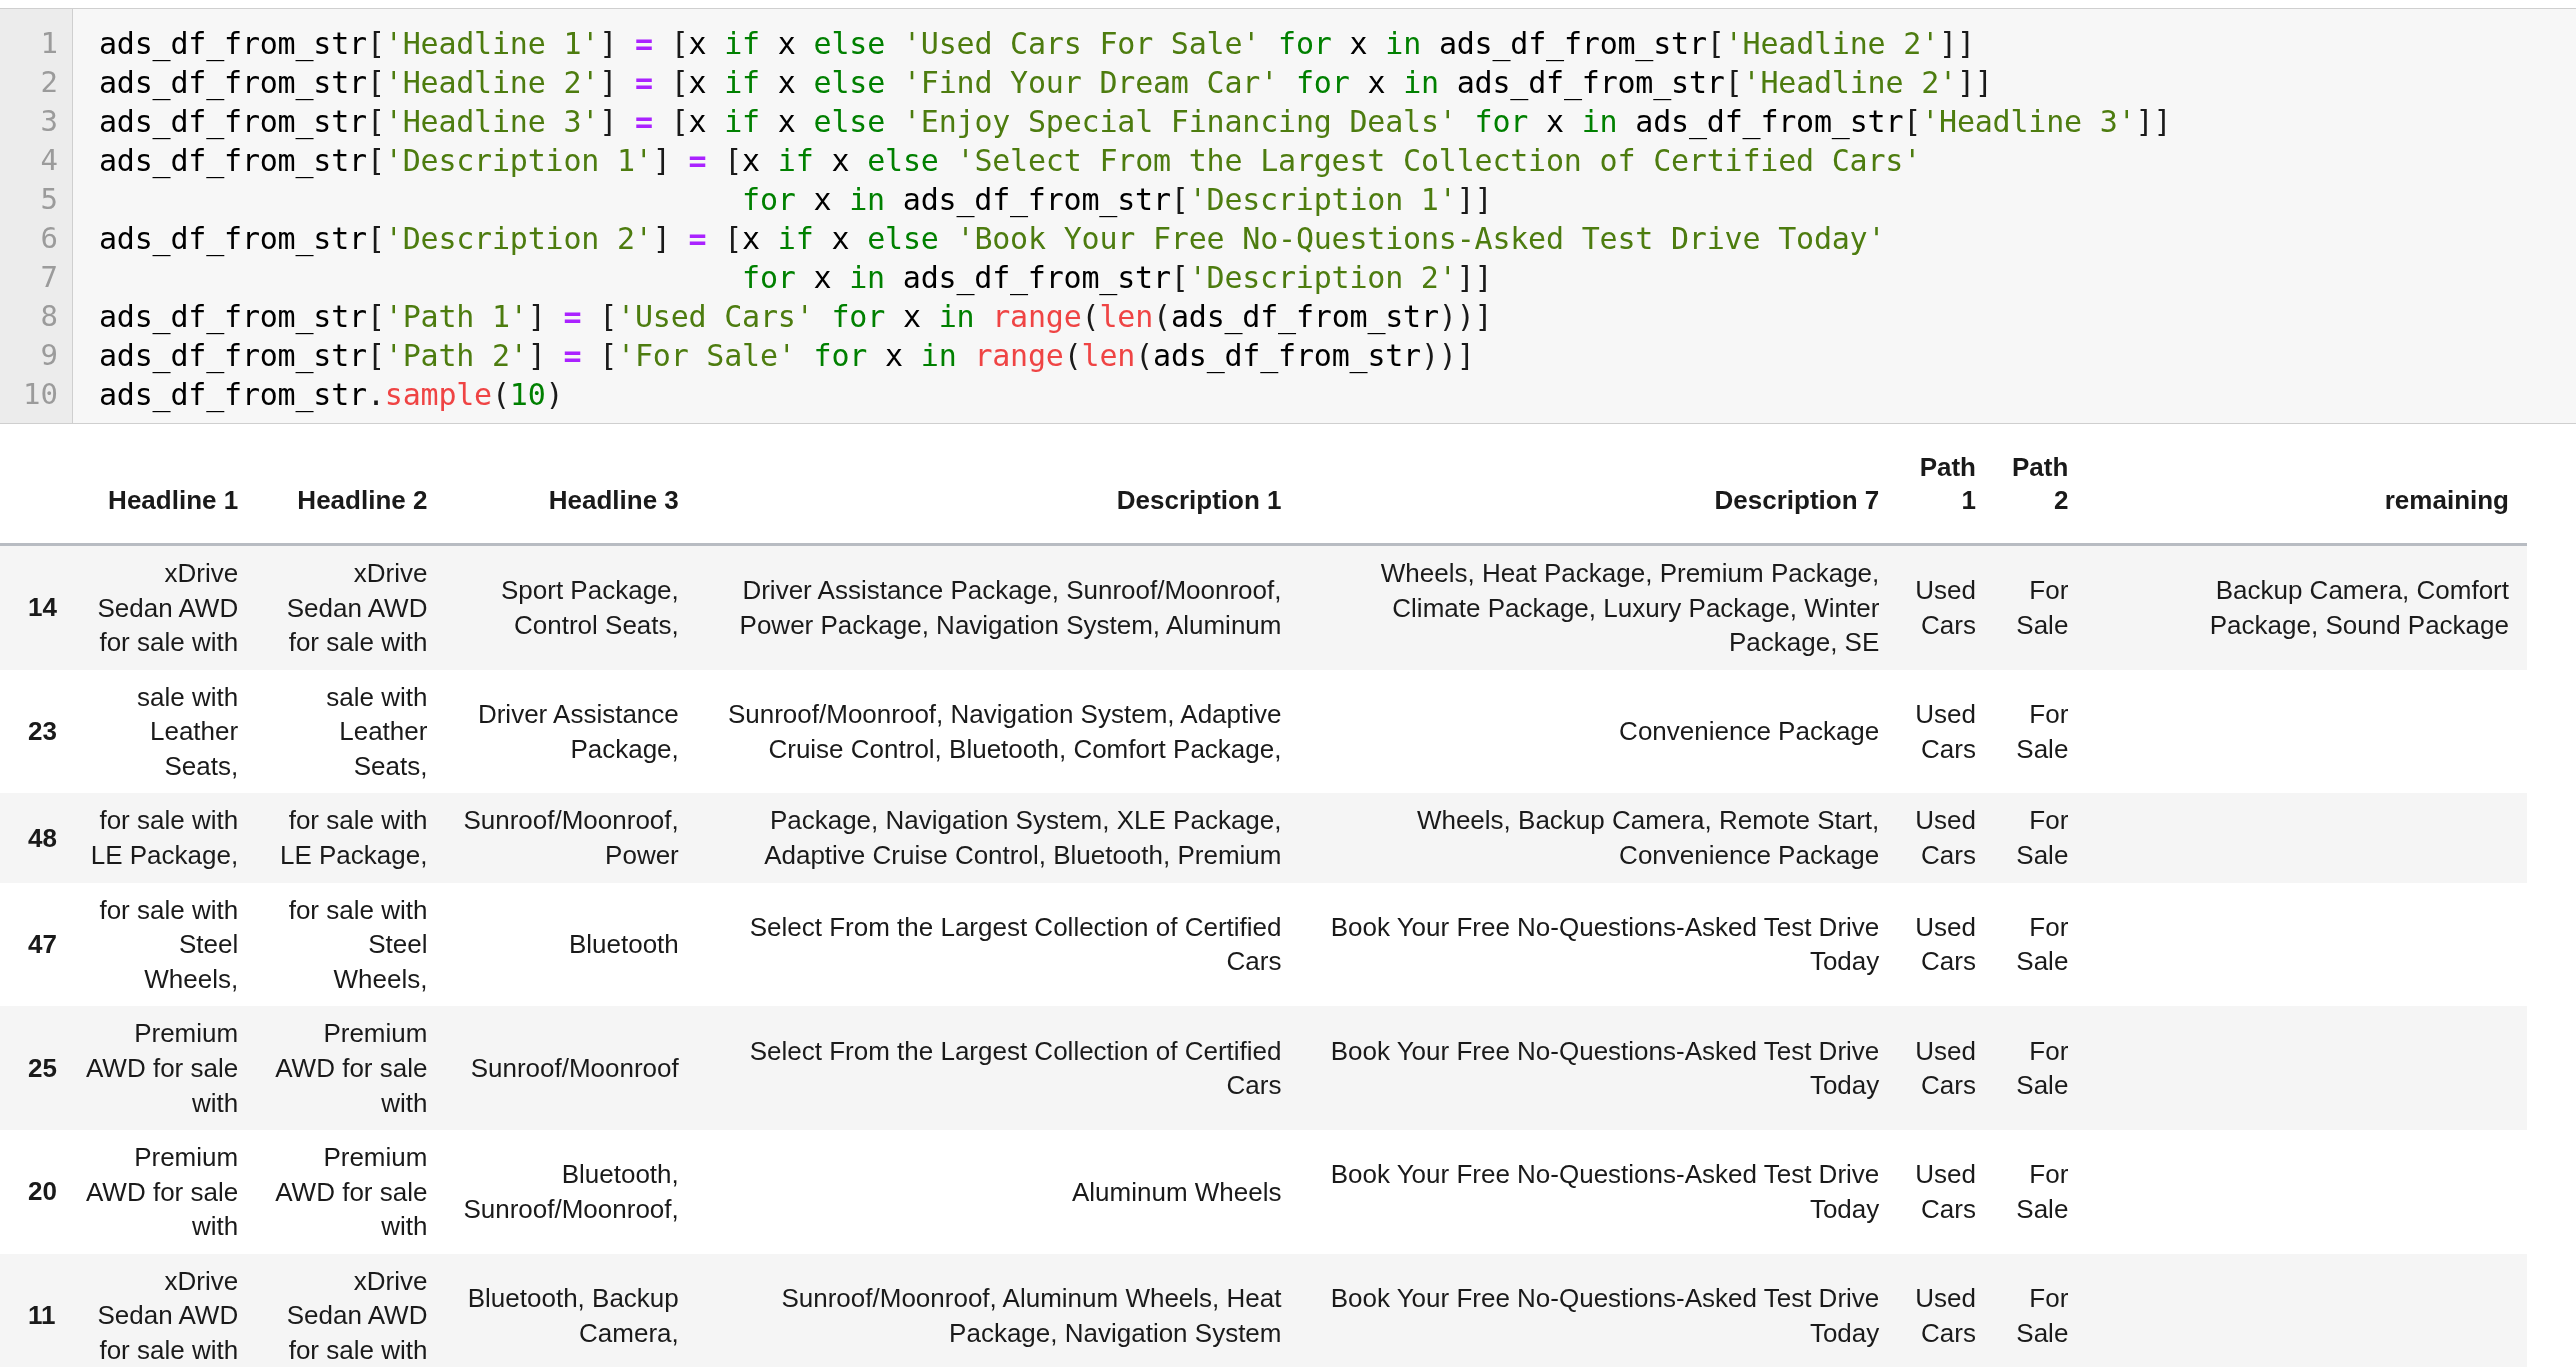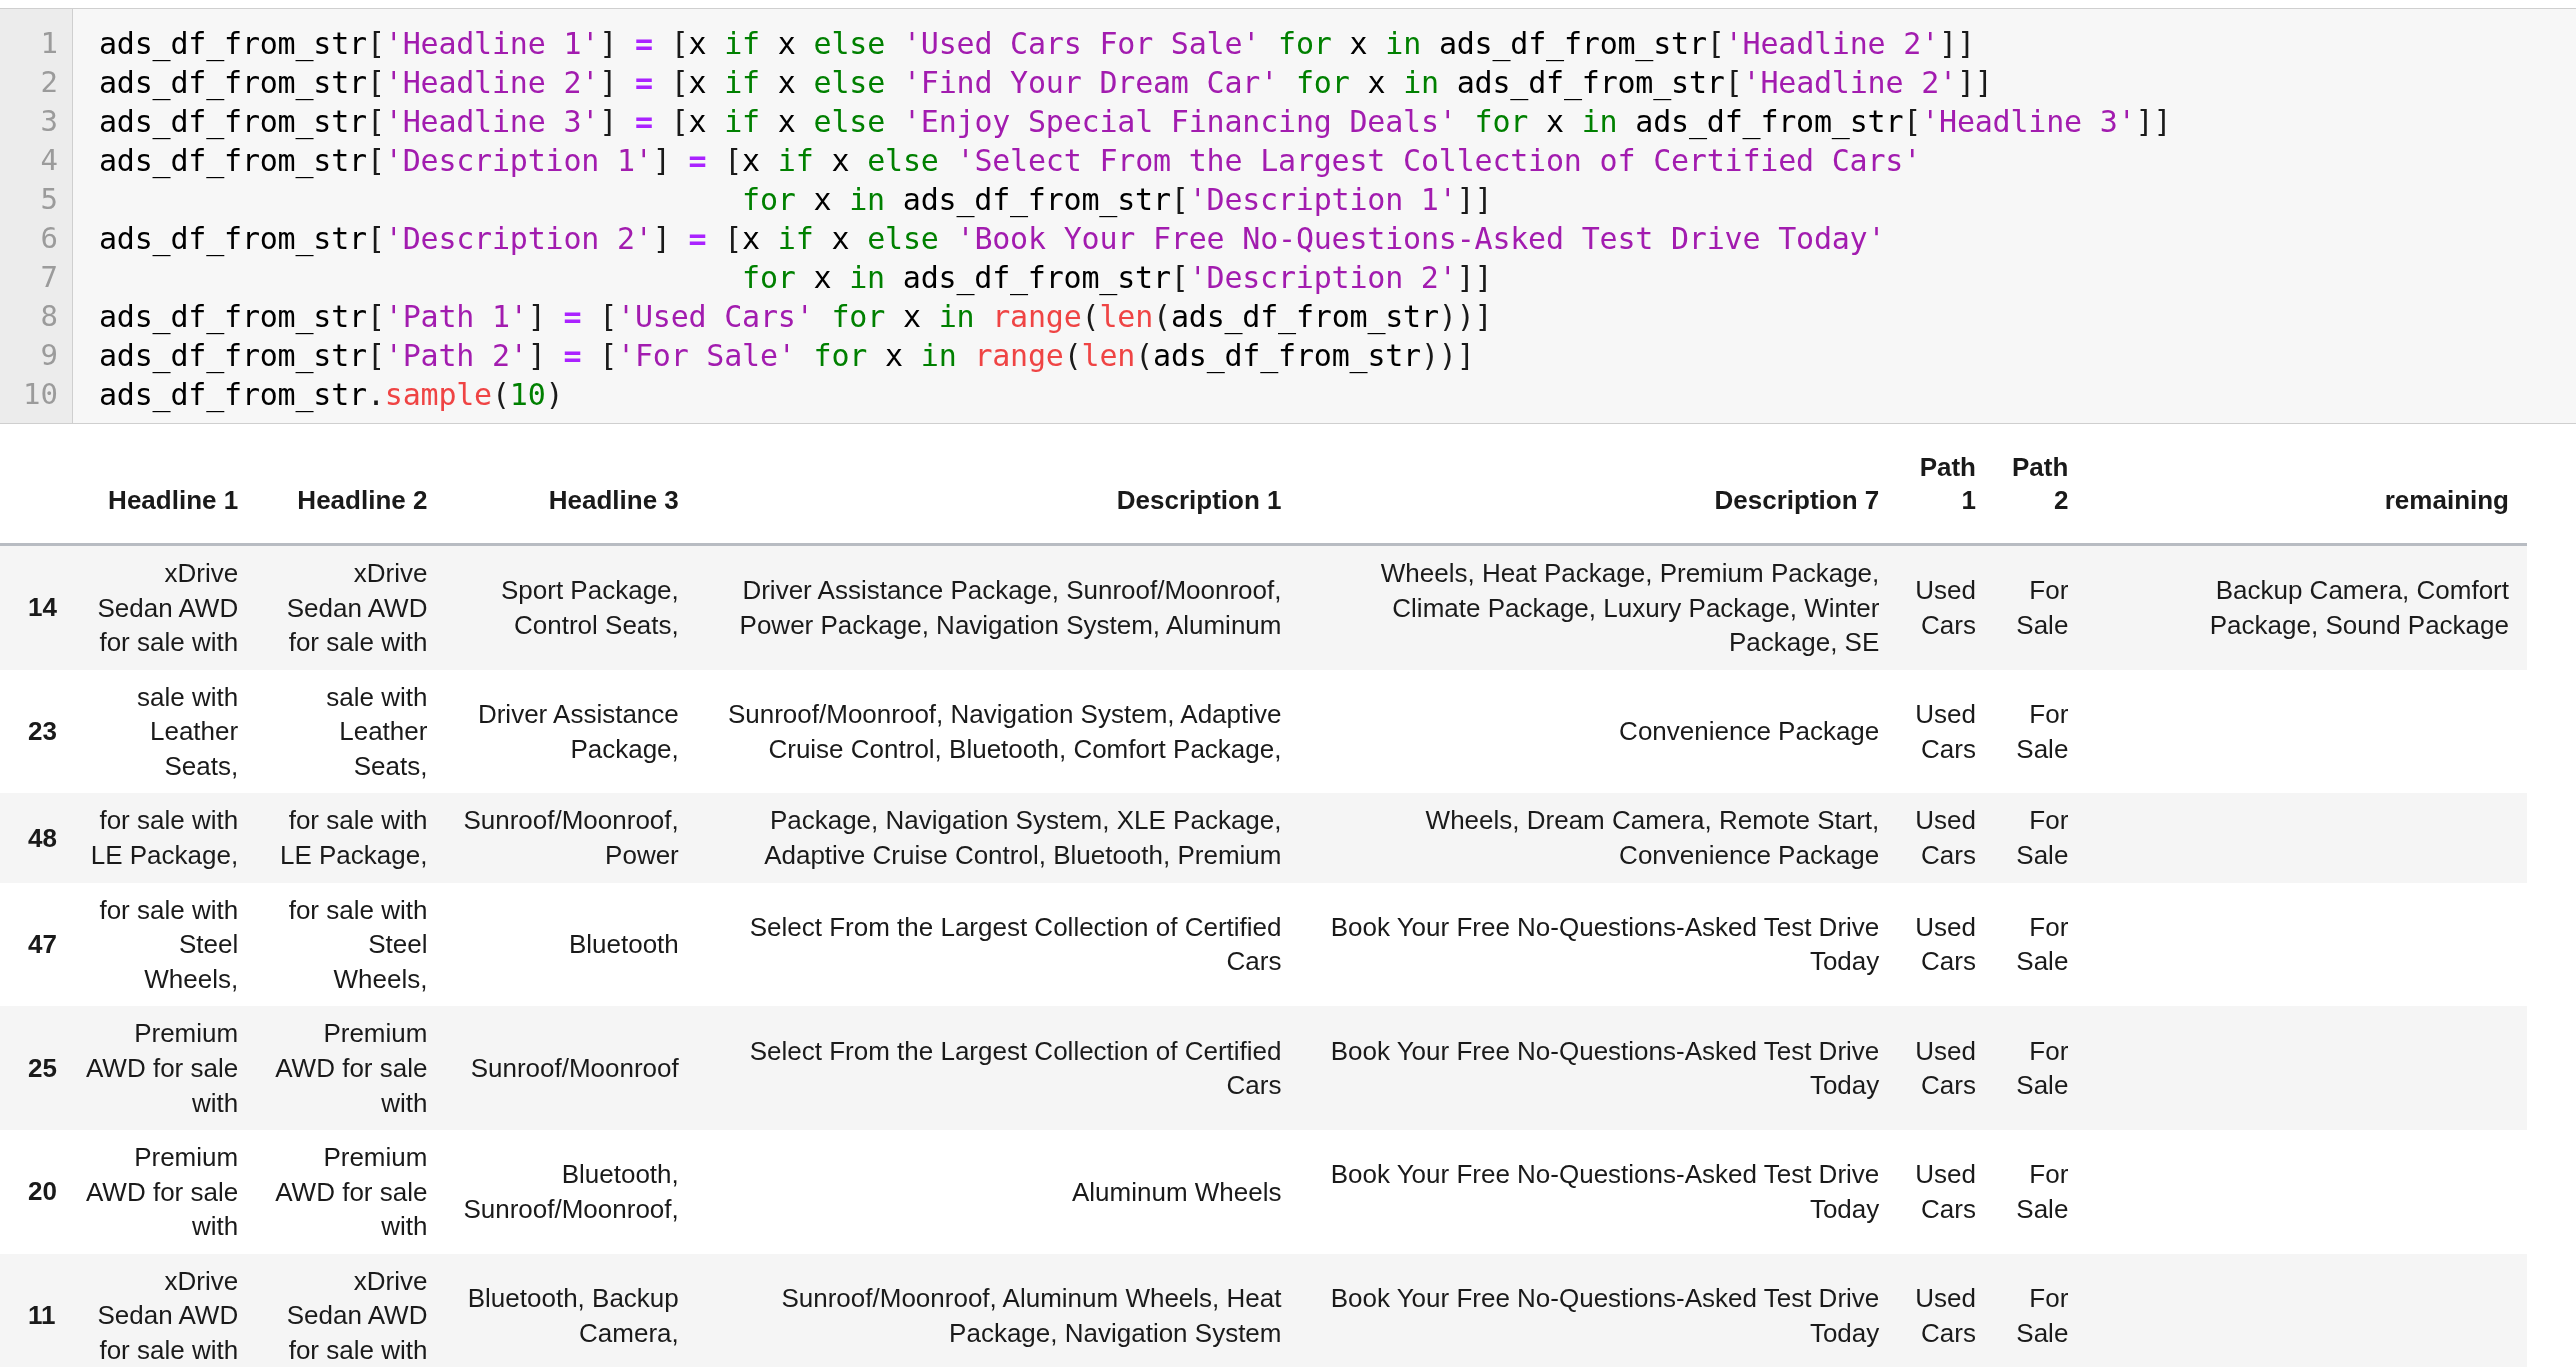--- a/index.html
+++ b/index.html
@@ -47,21 +47,21 @@
   }
   .code-line {
     height: 39px;
     line-height: 39px;
     white-space: pre;
     font-family: "DejaVu Sans Mono", monospace;
     font-size: 30px;
     color: #1a1a1a;
     letter-spacing: -0.2px;
   }
-  .tok-str   { color: #a21caf; }
+  .tok-str   { color: #4d7c0f; }
   .tok-kw    { color: #008000; font-weight: normal; }
   .tok-op    { color: #aa22ff; font-weight: bold; }
   .tok-fn    { color: #ef4444; }
   .tok-bi    { color: #ef4444; }
   .tok-num   { color: #008000; }
   .tok-plain { color: #000000; }
 
   
   .df-wrap {
     position: absolute;
@@ -181,21 +181,21 @@
     <td class="c-p1">Used Cars</td>
     <td class="c-p2">For Sale</td>
     <td class="c-rem"></td>
   </tr>
         <tr>
     <th class="c-idx">48</th>
     <td class="c-h1">for sale with LE Package,</td>
     <td class="c-h2">for sale with LE Package,</td>
     <td class="c-h3">Sunroof/Moonroof, Power</td>
     <td class="c-d1">Package, Navigation System, XLE Package, Adaptive Cruise Control, Bluetooth, Premium</td>
-    <td class="c-d2">Wheels, Dream Camera, Remote Start, Convenience Package</td>
+    <td class="c-d2">Wheels, Backup Camera, Remote Start, Convenience Package</td>
     <td class="c-p1">Used Cars</td>
     <td class="c-p2">For Sale</td>
     <td class="c-rem"></td>
   </tr>
         <tr>
     <th class="c-idx">47</th>
     <td class="c-h1">for sale with Steel Wheels,</td>
     <td class="c-h2">for sale with Steel Wheels,</td>
     <td class="c-h3">Bluetooth</td>
     <td class="c-d1">Select From the Largest Collection of Certified Cars</td>

